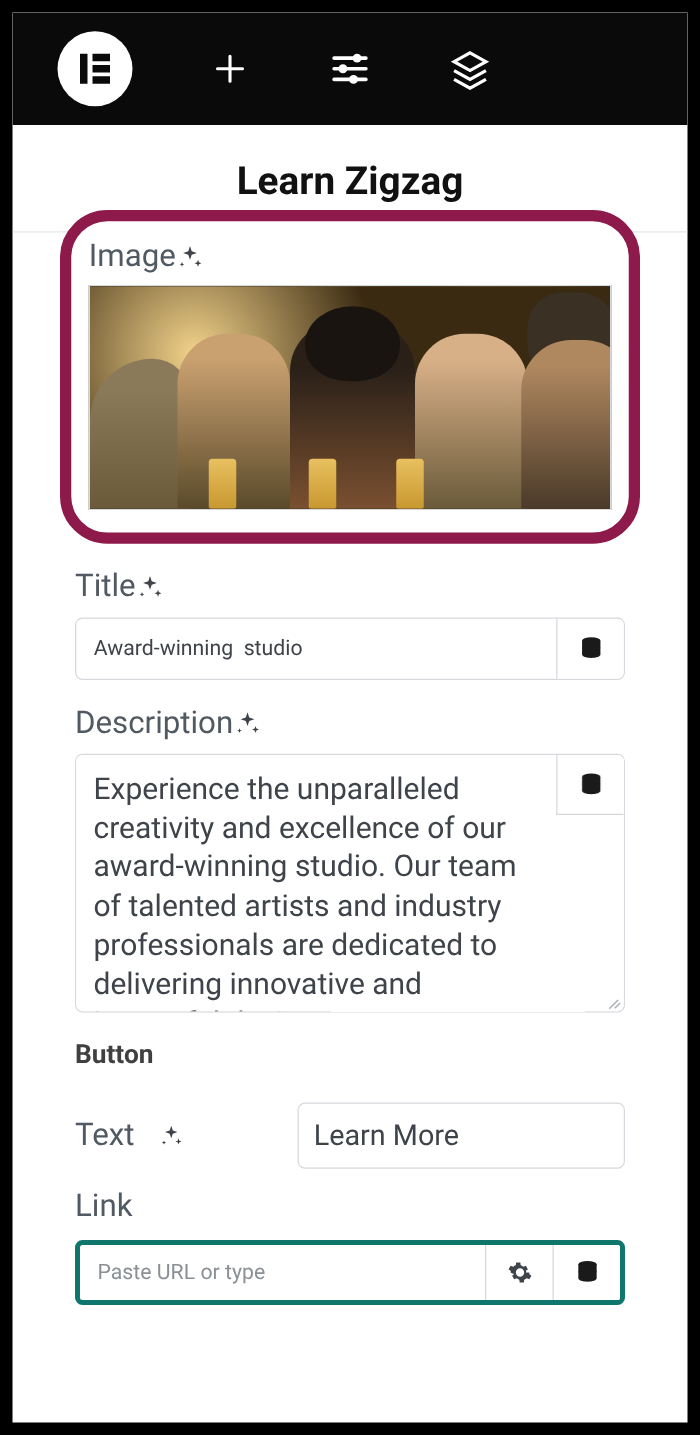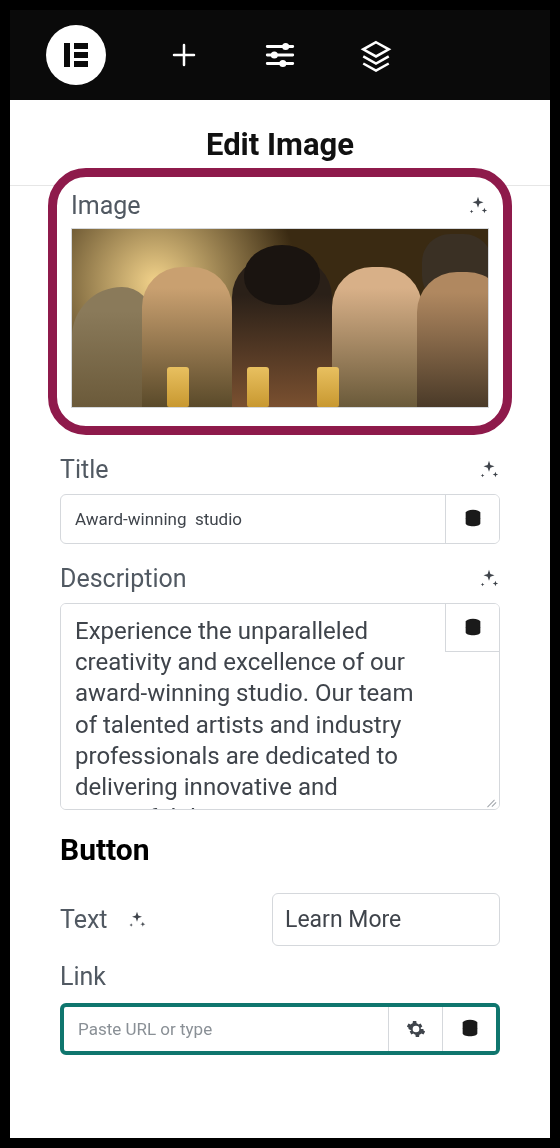--- a/index.html
+++ b/index.html
@@ -60,34 +60,34 @@
   .highlight-box {
     margin: -18px -12px 14px -12px;
     border: 9px solid #8e1a4b;
     border-radius: 38px;
     padding: 10px 14px 18px 14px;
     position: relative;
     background: #fff;
   }
   .row-label {
     display: flex;
-    justify-content: space-between;
+    justify-content: flex-start;
     align-items: center;
     margin-bottom: 10px;
     margin-top: 20px;
   }
   .highlight-box .row-label { margin-top: 4px; margin-bottom: 8px;}
   .label {
     color: #515962;
     font-size: 25px;
     font-weight: 400;
   }
   .label-bold {
-    color: #000000;
-    font-size: 30px;
+    color: #404040;
+    font-size: 21px;
     font-weight: 700;
   }
   .sparkle {
     width: 22px;
     height: 22px;
     display: inline-flex;
     align-items: center;
     justify-content: center;
   }
   .image-preview {
@@ -195,21 +195,21 @@
     display: flex;
     align-items: center;
     justify-content: space-between;
     margin-top: 26px;
   }
   .btn-text-group {
     display: flex;
     border: 1px solid #d5d8dc;
     border-radius: 6px;
     overflow: hidden;
-    width: 228px;
+    width: 262px;
   }
   .btn-text-label-row {
     display:flex;
     align-items:center;
     gap:18px;
   }
   .link-group {
     display: flex;
     border: 4px solid #0f766e;
     border-radius: 6px;
@@ -267,21 +267,21 @@
     </div>
     <div class="topbar-icon">
       <svg viewBox="0 0 24 24" width="34" height="34">
         <path d="M12 3l9 5-9 5-9-5 9-5z" stroke="#fff" stroke-width="1.8" fill="none"></path>
         <path d="M3 13l9 5 9-5" stroke="#fff" stroke-width="1.8" fill="none"></path>
         <path d="M3 18l9 5 9-5" stroke="#fff" stroke-width="1.8" fill="none"></path>
       </svg>
     </div>
   </div>
 
-  <div class="title-bar">Edit Image</div>
+  <div class="title-bar">Learn Zigzag</div>
 
   <div class="panel">
 
     <div class="highlight-box">
       <div class="row-label">
         <span class="label">Image</span>
         <span class="sparkle">
           <svg viewBox="0 0 24 24" width="22" height="22">
             <path d="M12 2l1.5 4.5L18 8l-4.5 1.5L12 14l-1.5-4.5L6 8l4.5-1.5L12 2zM19 14l.8 2.2L22 17l-2.2.8L19 20l-.8-2.2L16 17l2.2-.8L19 14zM5 16l.6 1.4L7 18l-1.4.6L5 20l-.6-1.4L3 18l1.4-.6L5 16z" fill="#3f444b"></path>
           </svg>

